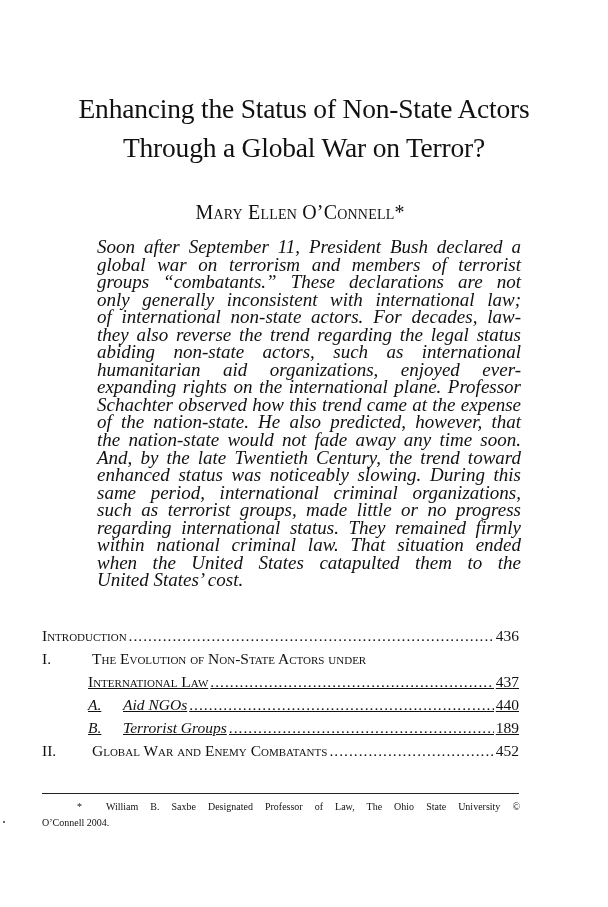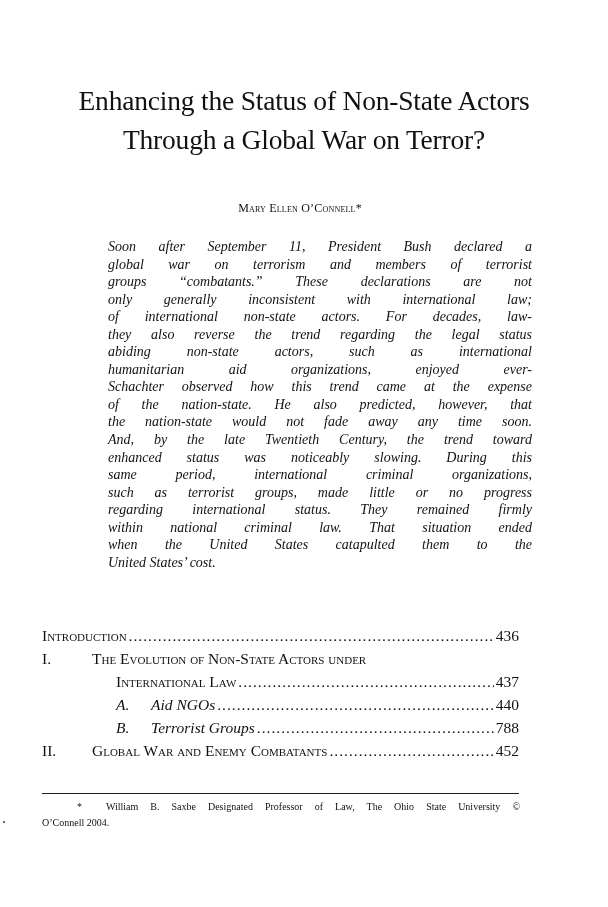--- a/index.html
+++ b/index.html
@@ -2,45 +2,45 @@
 <html><head>
 <meta charset="utf-8">
 <style>
   html, body { margin: 0; padding: 0; background: #ffffff; }
   body {
     width: 608px; height: 907px; position: relative; overflow: hidden;
     font-family: "Liberation Serif", "DejaVu Serif", serif; color: #111;
   }
   .title {
     position: absolute; left: 0; width: 608px; text-align: center;
-    font-size: 27.5px; line-height: 30px; letter-spacing: -0.2px;
+    font-size: 27.5px; line-height: 30px; letter-spacing: -0.2px; margin-top: 8px;
   }
   #title1 { top: 86px; }
   #title2 { top: 125px; }
   .author {
     position: absolute; top: 201px; left: 0; width: 600px; text-align: center;
-    font-size: 12px; font-variant: small-caps; letter-spacing: 0.2px;
+    font-size: 20px; font-variant: small-caps; letter-spacing: 0.2px;
   }
   .abstract {
-    position: absolute; left: 108px; top: 238px; width: 424px;
-    font-style: italic; font-size: 14px; line-height: 17.55px;
+    position: absolute; left: 97px; top: 238px; width: 424px;
+    font-style: italic; font-size: 19px; line-height: 17.55px;
     text-align: justify; text-align-last: left;
   }
   .abstract .ln { display: block; text-align: justify; text-align-last: justify; white-space: nowrap; }
   .abstract .ln.last { text-align-last: left; }
   .toc { position: absolute; left: 42px; top: 624px; width: 477px; font-size: 15.5px; }
   .toc-row { position: relative; height: 23px; line-height: 23px; display: flex; align-items: flex-start; }
   .toc-num { width: 50px; flex: none; font-variant: normal; }
   .toc-sub { width: 35px; flex: none; font-style: italic; }
   .toc-text { flex: none; white-space: nowrap; font-variant: small-caps; }
   .toc-text.it { font-variant: normal; font-style: italic; }
   .toc-leader { flex: 1 1 auto; overflow: hidden; white-space: nowrap; margin: 0 2px; letter-spacing: 1px; }
   .toc-leader::after { content: "......................................................................................................................................................................................................................................"; }
   .toc-page { flex: none; }
-  .indent1 { margin-left: 74px; }
+  .indent1 { margin-left: 46px; text-decoration: underline; }
   .fn-rule { position: absolute; left: 42px; top: 793px; width: 477px; height: 0; border-top: 1px solid #222; }
   .footnote {
     position: absolute; left: 42px; top: 799px; width: 478px;
     font-size: 10px; line-height: 15.5px; text-align: justify;
   }
   .footnote .l1 { display: block; text-indent: 35px; text-align: justify; text-align-last: justify; white-space: nowrap; }
   .stray-dot { position: absolute; left: 3px; top: 821px; width: 2px; height: 2px; background: #666; }
 </style>
 </head>
 <body>
@@ -54,20 +54,21 @@
 
 <div class="abstract" id="abstract">
     <span class="ln">Soon after September 11, President Bush declared a</span>
     <span class="ln">global war on terrorism and members of terrorist</span>
     <span class="ln">groups “combatants.”  These declarations are not</span>
     <span class="ln">only generally inconsistent with international law;</span>
     <span class="ln">of international non-state actors.  For decades, law-</span>
     <span class="ln">they also reverse the trend regarding the legal status</span>
     <span class="ln">abiding non-state actors, such as international</span>
     <span class="ln">humanitarian aid organizations, enjoyed ever-</span>
+    <span class="ln">expanding rights on the international plane.  Professor</span>
     <span class="ln">Schachter observed how this trend came at the expense</span>
     <span class="ln">of the nation-state.  He also predicted, however, that</span>
     <span class="ln">the nation-state would not fade away any time soon.</span>
     <span class="ln">And, by the late Twentieth Century, the trend toward</span>
     <span class="ln">enhanced status was noticeably slowing.  During this</span>
     <span class="ln">same period, international criminal organizations,</span>
     <span class="ln">such as terrorist groups, made little or no progress</span>
     <span class="ln">regarding international status.  They remained firmly</span>
     <span class="ln">within national criminal law.  That situation ended</span>
     <span class="ln">when the United States catapulted them to the</span>
@@ -92,21 +93,21 @@
   <div class="toc-row indent1">
     <span class="toc-sub">A.</span>
     <span class="toc-text it">Aid NGOs</span>
     <span class="toc-leader"></span>
     <span class="toc-page">440</span>
   </div>
   <div class="toc-row indent1">
     <span class="toc-sub">B.</span>
     <span class="toc-text it">Terrorist Groups</span>
     <span class="toc-leader"></span>
-    <span class="toc-page">788</span>
+    <span class="toc-page">189</span>
   </div>
   <div class="toc-row">
     <span class="toc-num">II.</span>
     <span class="toc-text">Global War and Enemy Combatants</span>
     <span class="toc-leader"></span>
     <span class="toc-page">452</span>
   </div>
 </div>
 
 <div class="fn-rule"></div>

